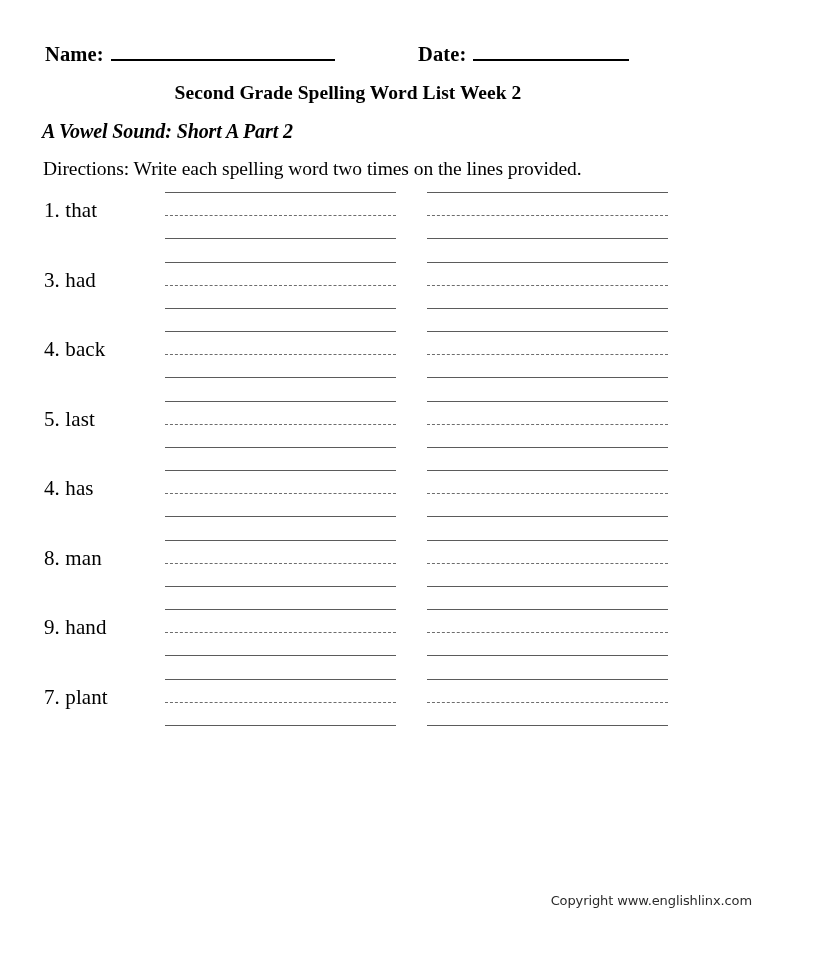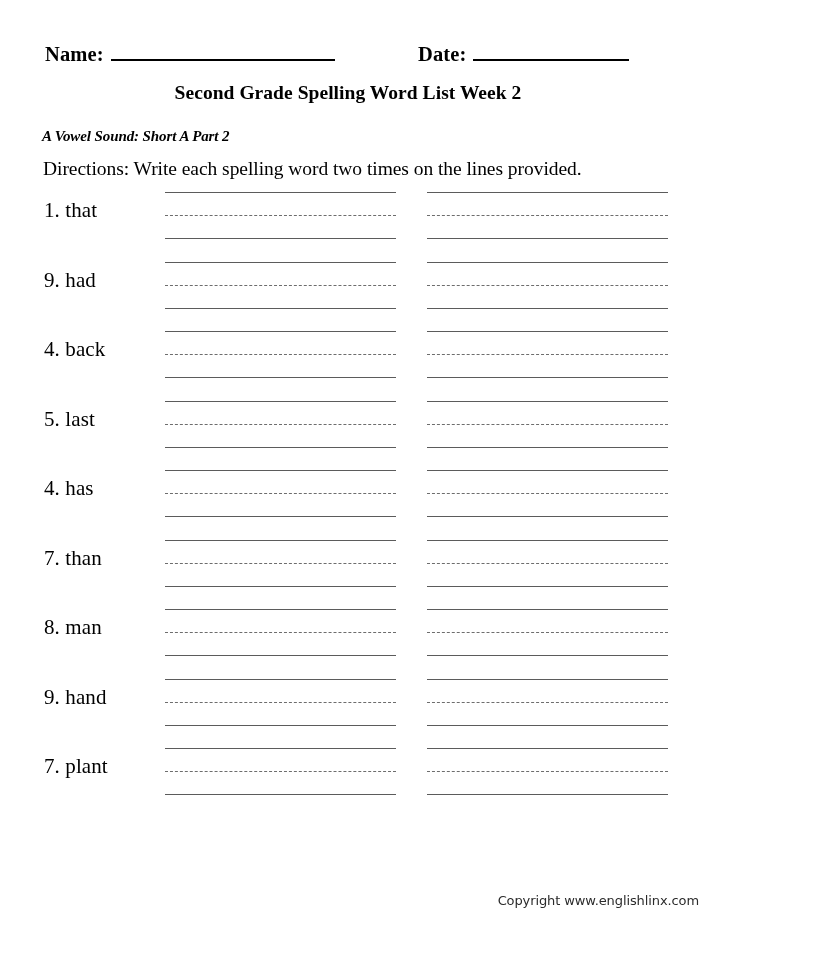--- a/index.html
+++ b/index.html
@@ -60,24 +60,24 @@
     width: 696px;
     text-align: center;
     font-weight: bold;
     font-size: 19.5px;
     letter-spacing: 0.05px;
   }
 
   
   .worksheet-subtitle {
     position: absolute;
-    left: 42px; top: 128px;
+    left: 42px; top: 120px;
     font-style: italic;
     font-weight: bold;
-    font-size: 15px;
+    font-size: 20px;
     letter-spacing: -0.1px;
   }
 
   
   .directions {
     position: absolute;
     left: 43px; top: 158px;
     font-size: 19.5px;
     letter-spacing: -0.05px;
   }
@@ -125,21 +125,21 @@
   }
   .rule-top    { top: 6px; }
   .rule-mid    { top: 29px; }
   .rule-bottom { top: 52px; }
 
   
   .copyright {
     position: absolute;
     left: 0; top: 893px;
     width: 813px;
-    padding-right: 114px;
+    padding-right: 61px;
     text-align: right;
     font-family: "DejaVu Sans", "Liberation Sans", sans-serif;
     font-size: 13px;
     color: #2b2b2b;
     letter-spacing: -0.1px;
   }
 </style>
 </head>
 <body>
 
@@ -170,21 +170,21 @@
           <div class="rule rule-dashed rule-mid"></div>
           <div class="rule rule-solid rule-bottom"></div>
         </div>
         <div class="lines-wrap lines-right">
           <div class="rule rule-solid rule-top"></div>
           <div class="rule rule-dashed rule-mid"></div>
           <div class="rule rule-solid rule-bottom"></div>
         </div>
       </div>
       <div class="word-row">
-        <div class="word-label">9. had</div>
+        <div class="word-label">3. had</div>
         <div class="lines-wrap lines-left">
           <div class="rule rule-solid rule-top"></div>
           <div class="rule rule-dashed rule-mid"></div>
           <div class="rule rule-solid rule-bottom"></div>
         </div>
         <div class="lines-wrap lines-right">
           <div class="rule rule-solid rule-top"></div>
           <div class="rule rule-dashed rule-mid"></div>
           <div class="rule rule-solid rule-bottom"></div>
         </div>
@@ -222,33 +222,20 @@
           <div class="rule rule-dashed rule-mid"></div>
           <div class="rule rule-solid rule-bottom"></div>
         </div>
         <div class="lines-wrap lines-right">
           <div class="rule rule-solid rule-top"></div>
           <div class="rule rule-dashed rule-mid"></div>
           <div class="rule rule-solid rule-bottom"></div>
         </div>
       </div>
       <div class="word-row">
-        <div class="word-label">7. than</div>
-        <div class="lines-wrap lines-left">
-          <div class="rule rule-solid rule-top"></div>
-          <div class="rule rule-dashed rule-mid"></div>
-          <div class="rule rule-solid rule-bottom"></div>
-        </div>
-        <div class="lines-wrap lines-right">
-          <div class="rule rule-solid rule-top"></div>
-          <div class="rule rule-dashed rule-mid"></div>
-          <div class="rule rule-solid rule-bottom"></div>
-        </div>
-      </div>
-      <div class="word-row">
         <div class="word-label">8. man</div>
         <div class="lines-wrap lines-left">
           <div class="rule rule-solid rule-top"></div>
           <div class="rule rule-dashed rule-mid"></div>
           <div class="rule rule-solid rule-bottom"></div>
         </div>
         <div class="lines-wrap lines-right">
           <div class="rule rule-solid rule-top"></div>
           <div class="rule rule-dashed rule-mid"></div>
           <div class="rule rule-solid rule-bottom"></div>

